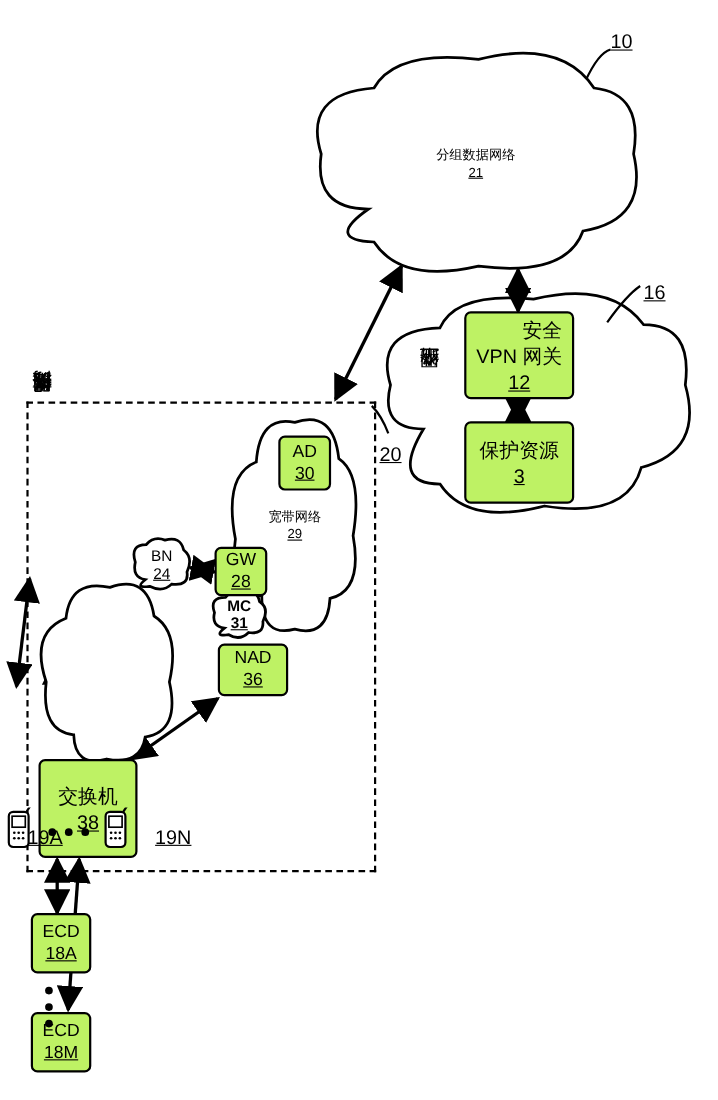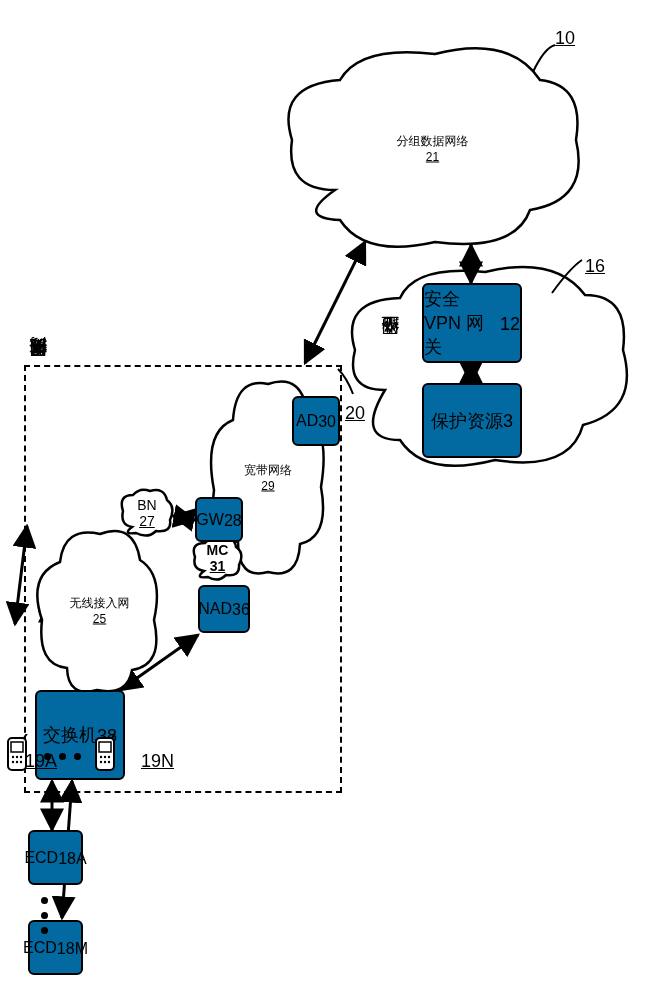--- a/index.html
+++ b/index.html
@@ -10,31 +10,32 @@
   }
   .canvas {
     position: relative;
     width: 653px;
     height: 1000px;
   }
   .box {
     position: absolute;
     border: 2.5px solid #000;
     border-radius: 6px;
-    background: #0369a1;
+    background: #bef264;
     display: flex;
-    flex-direction: row;
+    flex-direction: column;
     align-items: center;
     justify-content: center;
     font-size: 18px;
     font-weight: 500;
     box-sizing: border-box;
-    text-align: left;
+    text-align: right;
   }
   .box .num {
+    text-decoration: underline;
     margin-top: 2px;
   }
   .cloud {
     position: absolute;
     box-sizing: border-box;
   }
   .cloud svg {
     position: absolute;
     top: 0;
     left: 0;
@@ -179,63 +180,59 @@
 <div class="cloud" style="left:208px; top:372px; width:120px; height:210px;">
   <svg viewBox="0 0 120 210" preserveAspectRatio="none">
     <path d="M30 170 Q0 165 6 118 Q-5 60 25 48 Q28 5 60 12 Q95 0 100 45 Q122 60 113 115 Q122 165 92 172 Q90 208 60 200 Q30 208 30 170 Z" fill="#fff" stroke="#000" stroke-width="2.5"></path>
   </svg>
   <div class="cloud-label">
     <div>宽带网络</div>
     <div class="num">29</div>
   </div>
 </div>
 
-<div class="box" style="left:253px; top:396px; width:48px; height:50px; font-size:16px;margin-left:39px;">
+<div class="box" style="left:253px; top:396px; width:48px; height:50px; font-size:16px;">
   <div>AD</div>
   <div class="num">30</div>
 </div>
 
 <div class="cloud" style="left:190px; top:533px; width:55px; height:50px;">
   <svg viewBox="0 0 55 50" preserveAspectRatio="none">
     <path d="M14 38 Q2 36 5 24 Q0 10 15 10 Q22 2 30 6 Q44 2 46 14 Q55 20 49 32 Q50 44 36 42 Q28 50 18 44 Q4 46 14 38 Z" fill="#fff" stroke="#000" stroke-width="2.5"></path>
   </svg>
   <div class="cloud-label" style="font-size:14px;font-weight:bold;">
     <div>MC</div>
     <div class="num">31</div>
   </div>
 </div>
 
 <div class="box" style="left:195px; top:497px; width:48px; height:45px; font-size:16px;">
   <div>GW</div>
   <div class="num">28</div>
 </div>
 
-<div class="box" style="left:198px; top:585px; width:52px; height:48px; font-size:16px;">
+<div class="box" style="left:198px; top:585px; width:64px; height:48px; font-size:16px;">
   <div>NAD</div>
   <div class="num">36</div>
 </div>
 
 <div class="cloud" style="left:118px; top:485px; width:58px; height:55px;">
   <svg viewBox="0 0 58 55" preserveAspectRatio="none">
     <path d="M14 42 Q2 40 5 26 Q0 10 15 10 Q22 2 32 6 Q46 2 49 15 Q58 22 52 35 Q54 48 38 46 Q30 54 18 48 Q4 50 14 42 Z" fill="#fff" stroke="#000" stroke-width="2.5"></path>
   </svg>
   <div class="cloud-label" style="font-size:14px;">
     <div>BN</div>
-    <div class="num">27</div>
+    <div class="num">24</div>
   </div>
 </div>
 
 <div class="cloud" style="left:32px; top:520px; width:135px; height:180px;">
   <svg viewBox="0 0 135 180" preserveAspectRatio="none">
     <path d="M35 148 Q5 145 10 100 Q-5 55 28 42 Q32 6 68 14 Q102 2 108 40 Q132 55 122 100 Q132 145 100 150 Q96 176 65 170 Q36 178 35 148 Z" fill="#fff" stroke="#000" stroke-width="2.5"></path>
   </svg>
-  <div class="cloud-label">
-    <div>无线接入网</div>
-    <div class="num">25</div>
-  </div>
 </div>
 
 <div class="box" style="left:35px; top:690px; width:90px; height:90px;">
   <div>交换机</div>
   <div class="num">38</div>
 </div>
 
 <div class="box" style="left:28px; top:830px; width:55px; height:55px; font-size:16px;">
   <div>ECD</div>
   <div class="num">18A</div>

